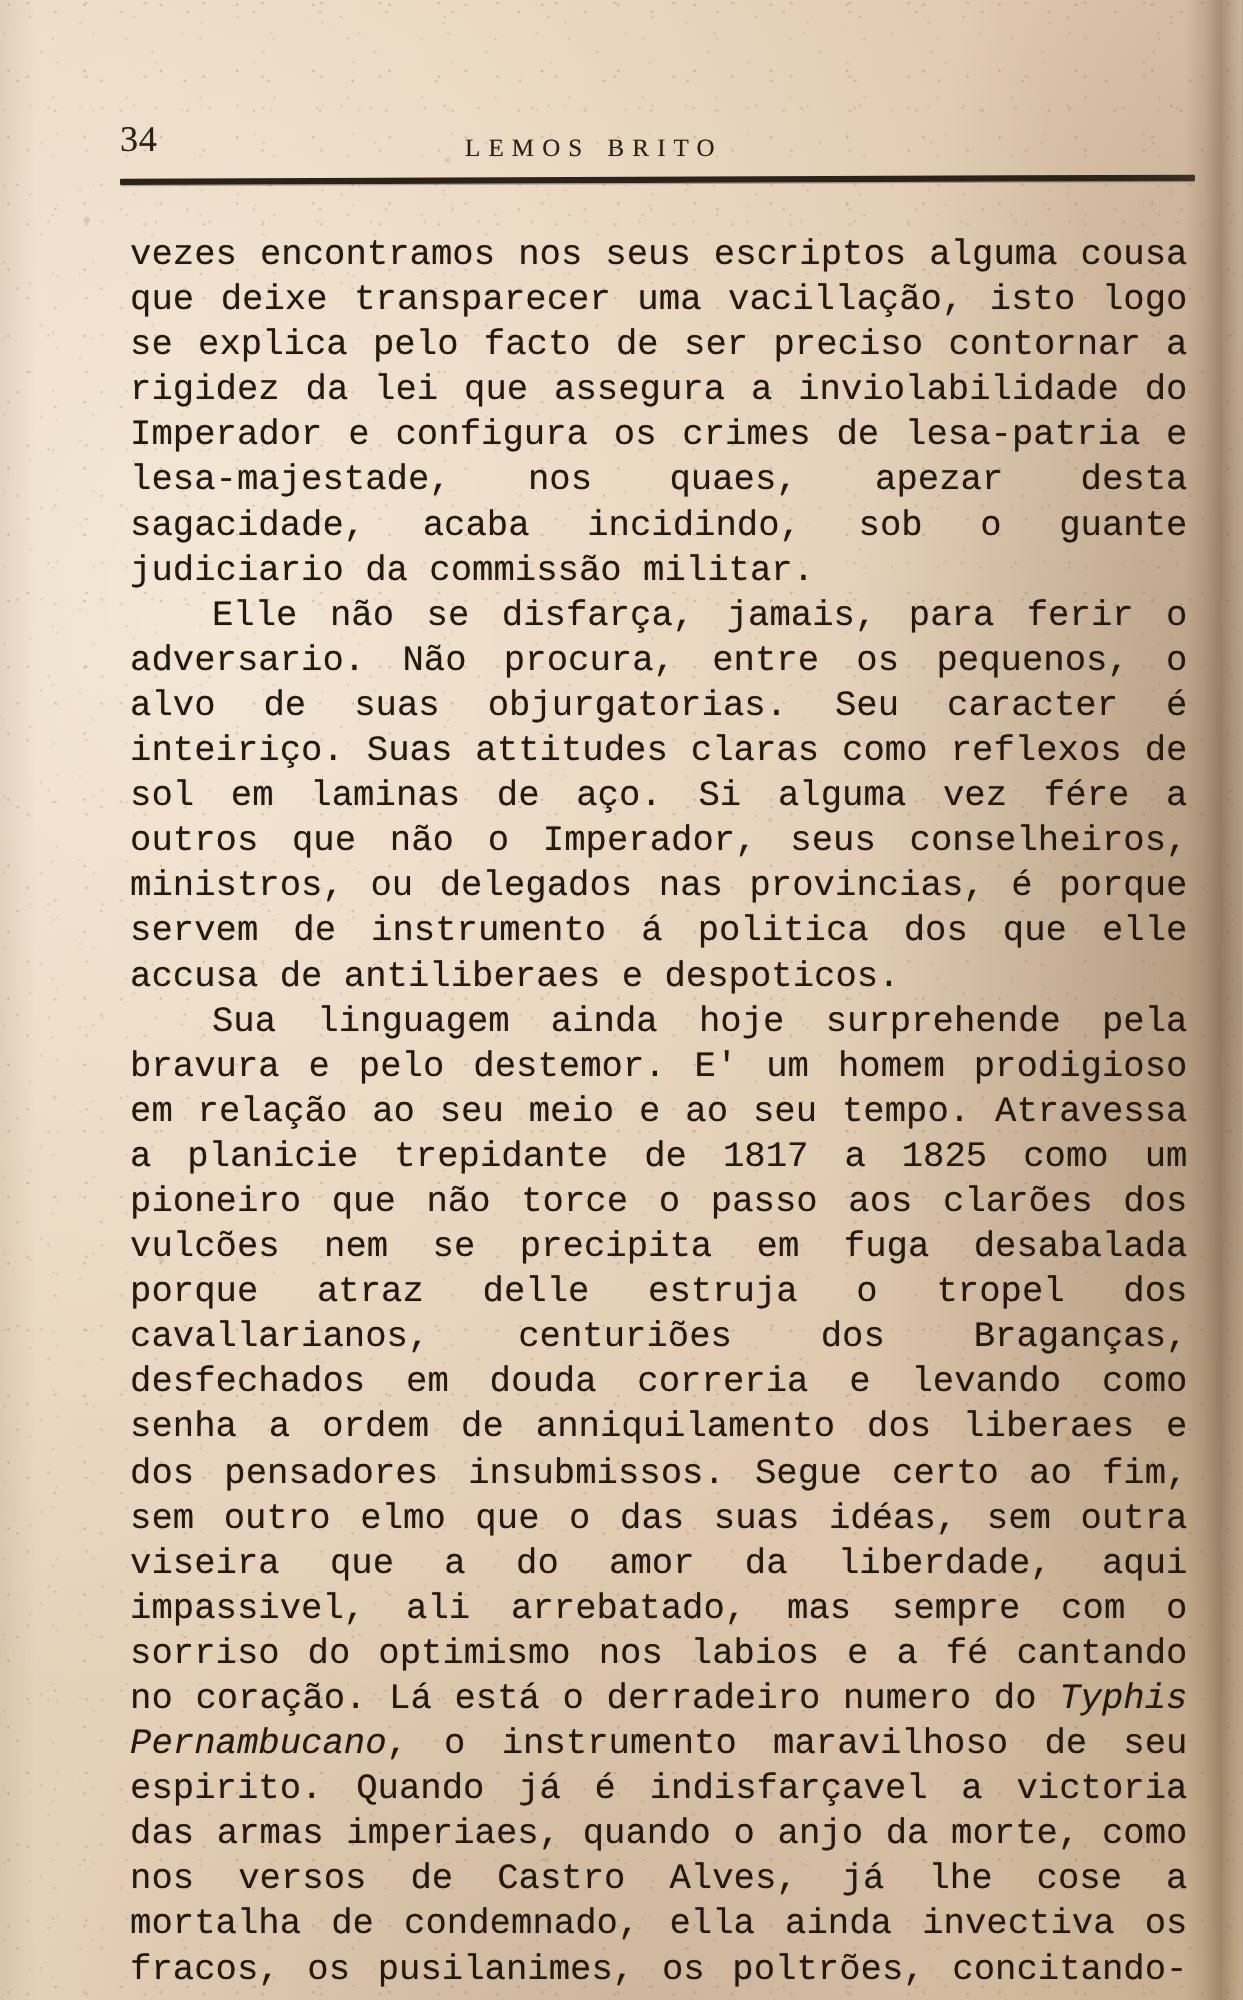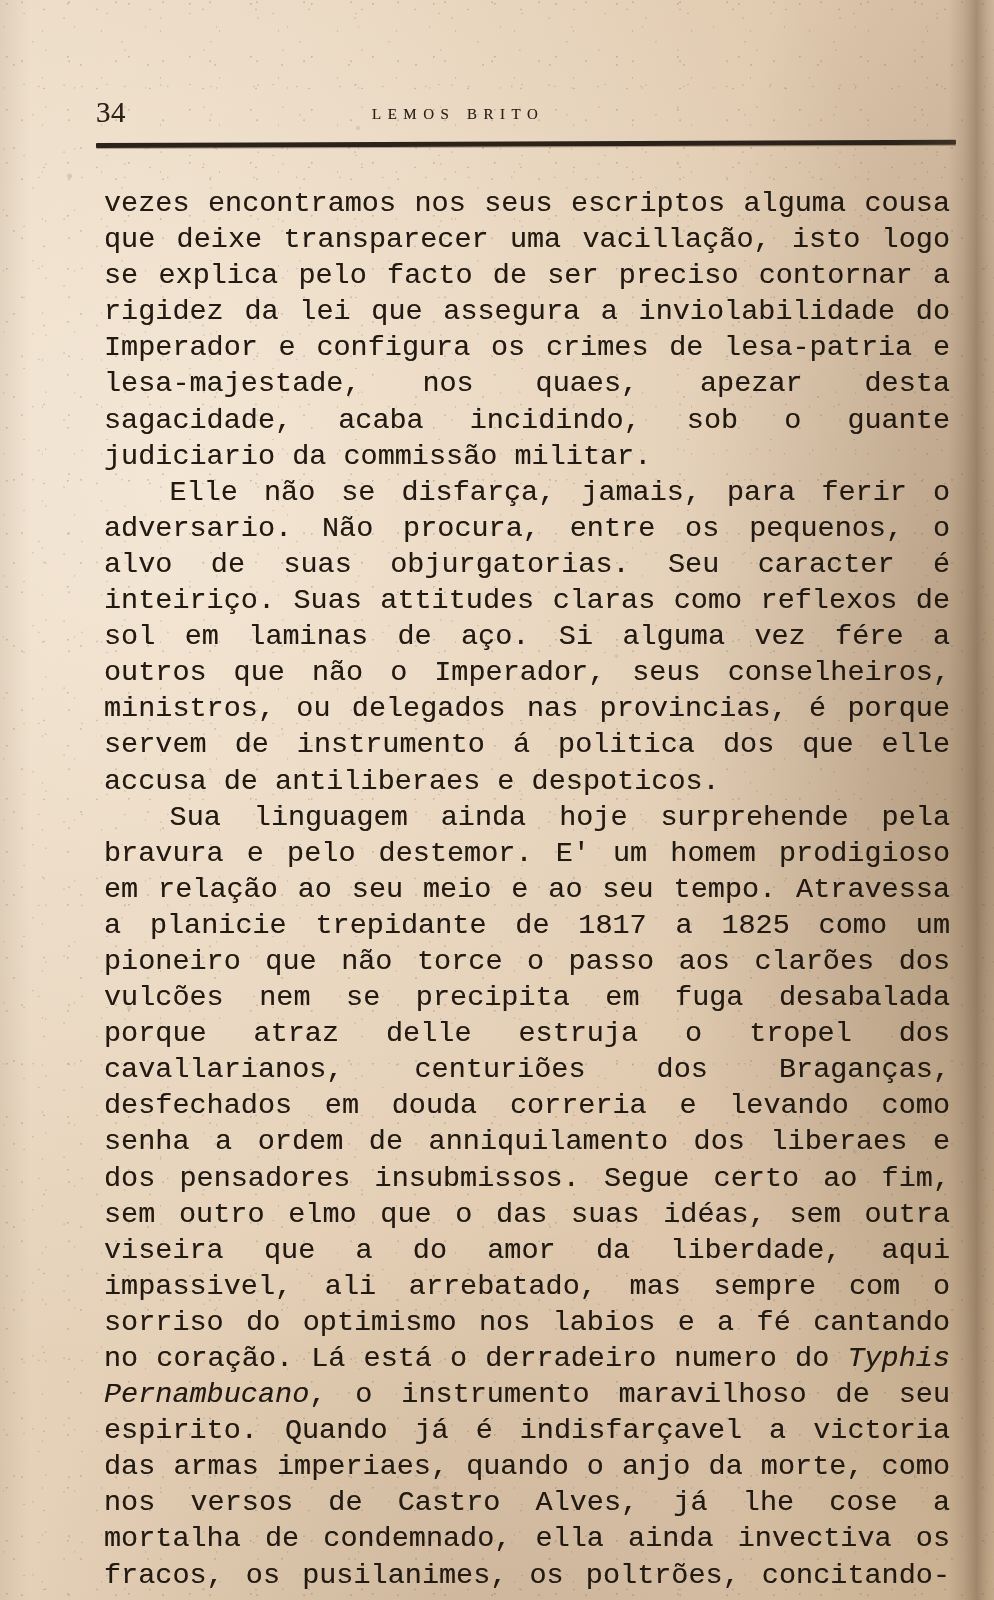--- a/index.html
+++ b/index.html
@@ -96,21 +96,21 @@
     left: 0;
     top: 0;
     font-size: 29px;
     letter-spacing: 0.5px;
     color: #2a2118;
   }
   .head-title {
     position: absolute;
     left: 276px;
     top: 4px;
-    font-size: 21px;
+    font-size: 29px;
     letter-spacing: 6.5px;
     font-variant: small-caps;
     text-transform: lowercase;
     color: #2a2118;
     white-space: nowrap;
   }
   .head-rule {
     position: absolute;
     left: 96px;
     top: 143px;

